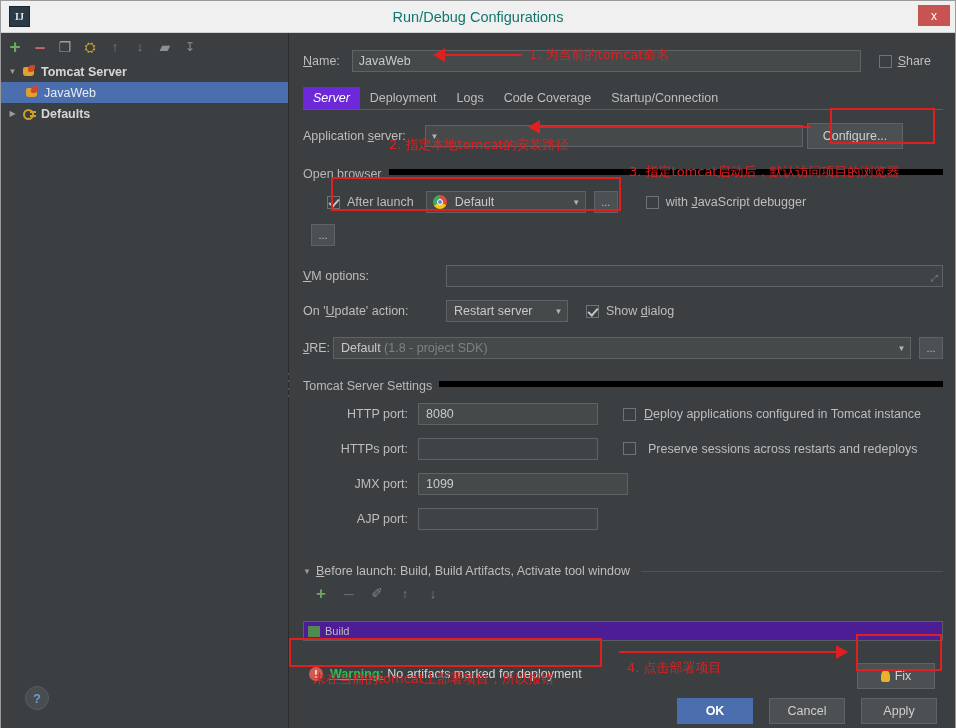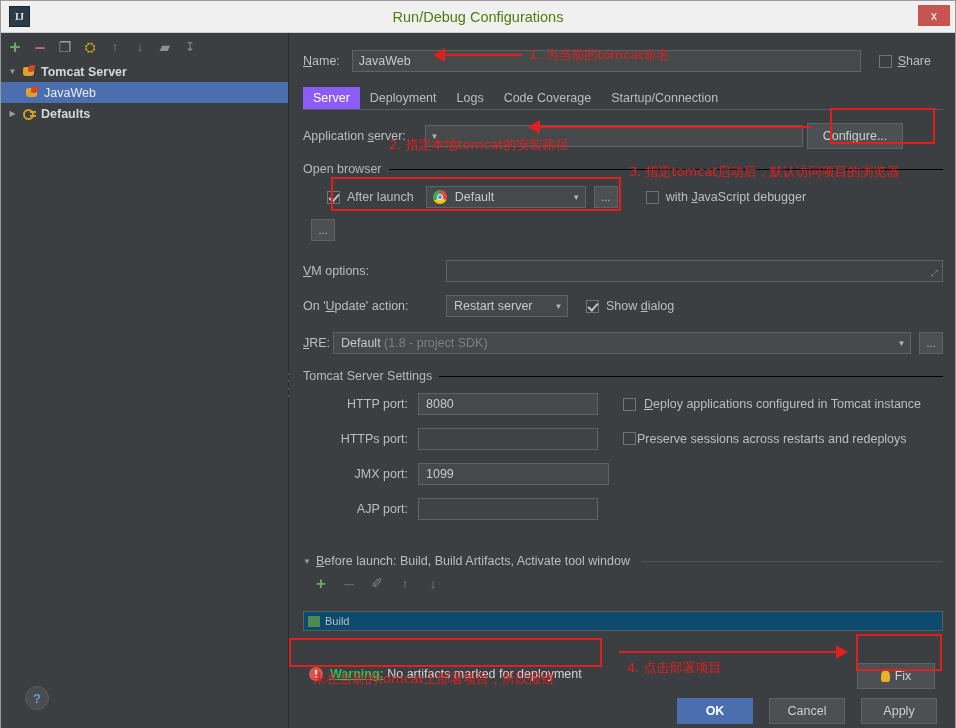--- a/index.html
+++ b/index.html
@@ -11,21 +11,21 @@
   }
   .dialog{position:relative;width:956px;height:728px;box-sizing:border-box;
     border:1px solid #9a9a9a;background:#3c3f41;}
 
   
   .titlebar{height:31px;background:#f0f0f0;display:flex;align-items:center;
     position:relative;border-bottom:1px solid #cfcfcf;}
   .title-icon{width:19px;height:19px;margin-left:8px;background:#2b3a47;
     border:1px solid #1b262e;display:flex;align-items:center;justify-content:center;
     color:#e8e8e8;font-size:10px;font-weight:bold;font-family:"Liberation Serif",serif;}
-  .title-text{position:absolute;left:0;right:0;text-align:center;color:#4d7c0f;
+  .title-text{position:absolute;left:0;right:0;text-align:center;color:#0f766e;
     font-size:14.5px;pointer-events:none;}
   .title-close{position:absolute;right:5px;top:4px;width:32px;height:21px;
     background:#c75450;color:#fff;display:flex;align-items:center;justify-content:center;
     font-size:12px;font-family:"Liberation Sans",sans-serif;}
 
   
   .body{display:flex;height:696px;background:#3c3f41;}
   .left-pane{width:287px;background:#3c3f41;border-right:1px solid #2b2b2b;
     display:flex;flex-direction:column;position:relative;}
   .right-pane{flex:1;position:relative;background:#3c3f41;}
@@ -81,21 +81,21 @@
   .cbx{width:13px;height:13px;border:1px solid #6e7376;background:#3c3f41;
     display:inline-block;position:relative;box-sizing:border-box;}
   .cbx.on:after{content:"";position:absolute;left:3px;top:0px;width:4px;height:8px;
     border:solid #c3c3c3;border-width:0 2px 2px 0;transform:rotate(42deg);}
 
   
   .tabs{display:flex;align-items:flex-end;margin:14px 12px 0 14px;height:22px;
     border-bottom:1px solid #5a5d5f;}
   .tab{padding:3px 9px 4px 9px;color:#bdbdbd;font-size:12.5px;
     border:1px solid transparent;border-bottom:none;}
-  .tab.active{background:#8b5cf6;color:#ffffff;}
+  .tab.active{background:#6d28d9;color:#ffffff;font-style:italic;}
 
   .panel{margin:0 12px 0 14px;}
   .row{display:flex;align-items:center;margin-top:13px;}
   .row .lbl{min-width:0;}
 
   .combo{height:22px;background:#45494a;border:1px solid #5e6366;color:#c9c9c9;
     display:flex;align-items:center;font-size:12.5px;box-sizing:border-box;}
   .combo .val{flex:1;padding:0 7px;overflow:hidden;white-space:nowrap;}
   .combo .arrow{width:17px;height:100%;display:flex;align-items:center;justify-content:center;
     color:#b4b4b4;font-size:8px;}
@@ -103,21 +103,21 @@
     display:flex;align-items:center;padding:0 7px;font-size:12.5px;box-sizing:border-box;}
   .txt.empty{background:#3f4345;}
   .btn{background:#4c5052;border:1px solid #5e6366;color:#cfcfcf;font-size:12.5px;
     height:26px;padding:0 13px;display:inline-flex;align-items:center;justify-content:center;
     box-sizing:border-box;}
   .small-btn{width:24px;height:22px;background:#4c5052;border:1px solid #5e6366;
     color:#bdbdbd;display:inline-flex;align-items:center;justify-content:center;
     font-size:11px;box-sizing:border-box;}
 
   
-  .group{margin-top:12px;position:relative;border-top:1px solid #000000;padding-top:10px;}
+  .group{margin-top:12px;position:relative;border-top:6px solid #000000;padding-top:10px;}
   .group-title{position:absolute;top:-8px;left:0;background:#3c3f41;padding-right:7px;
     color:#b7b7b7;font-size:12.5px;}
 
   .chrome-ico{width:14px;height:14px;border-radius:50%;position:relative;
     background:conic-gradient(#e04a3f 0 33%, #f5c518 0 66%, #3fa85a 0 100%);
     display:inline-block;flex:none;}
   .chrome-ico:after{content:"";position:absolute;left:4px;top:4px;width:6px;height:6px;
     border-radius:50%;background:#4a90d9;border:1px solid #ffffff;box-sizing:border-box;}
 
   .expand-ico{position:absolute;right:4px;bottom:2px;color:#8d9196;font-size:9px;}
@@ -130,21 +130,21 @@
   .arrow-head{position:absolute;width:0;height:0;pointer-events:none;}
   .ah-left{border-top:7px solid transparent;border-bottom:7px solid transparent;
     border-right:12px solid #e02020;}
   .ah-right{border-top:7px solid transparent;border-bottom:7px solid transparent;
     border-left:12px solid #e02020;}
 
   
   .bl-head{display:flex;align-items:center;gap:5px;margin-top:4px;color:#bdbdbd;font-size:12.5px;}
   .bl-line{flex:1;height:1px;background:#4f5356;margin-left:6px;}
   .bl-toolbar{display:flex;gap:12px;align-items:center;margin:7px 0 4px 10px;}
-  .bl-list{border:1px solid #5a5d5f;background:#0c4a6e;height:14px;overflow:hidden;
+  .bl-list{border:1px solid #5a5d5f;background:#4c1d95;height:14px;overflow:hidden;
     display:flex;align-items:center;gap:5px;padding:2px 4px;margin-top:20px;}
   .build-ico{width:12px;height:11px;background:#4f8a4f;display:inline-block;flex:none;}
 
   
   .warn-row{position:absolute;left:14px;bottom:44px;display:flex;align-items:center;gap:7px;
     padding:4px 6px;}
   .warn-ico{width:14px;height:14px;border-radius:50%;background:#d05a4f;color:#fff;
     display:inline-flex;align-items:center;justify-content:center;font-size:10px;font-weight:bold;}
   .warn-text{color:#d4d4d4;font-size:12.5px;}
   .warn-text b{color:#22c55e;text-decoration:underline;}
@@ -308,29 +308,29 @@
               <span class="cbx"></span>
               <span class="lbl"><span class="u">D</span>eploy applications configured in Tomcat instance</span>
             </div>
           </div>
 
           <div class="row" style="margin-top:13px">
             <span class="lbl" style="width:105px;text-align:right;padding-right:10px">HTTPs port:</span>
             <div class="txt empty" style="width:180px">
               <span></span>
             </div>
-            <div style="display:flex;align-items:flex-start;gap:1px;margin-left:25px">
+            <div style="display:flex;align-items:flex-start;gap:12px;margin-left:25px">
               <span class="cbx"></span>
               <span class="lbl">Preserve sessions across restarts and redeploys</span>
             </div>
           </div>
 
           <div class="row" style="margin-top:13px">
             <span class="lbl" style="width:105px;text-align:right;padding-right:10px">JMX port:</span>
-            <div class="txt" style="width:191px">
+            <div class="txt" style="width:210px">
               <span>1099</span>
             </div>
           </div>
 
           <div class="row" style="margin-top:13px;margin-bottom:4px">
             <span class="lbl" style="width:105px;text-align:right;padding-right:10px">AJP port:</span>
             <div class="txt empty" style="width:180px">
               <span></span>
             </div>
           </div>

